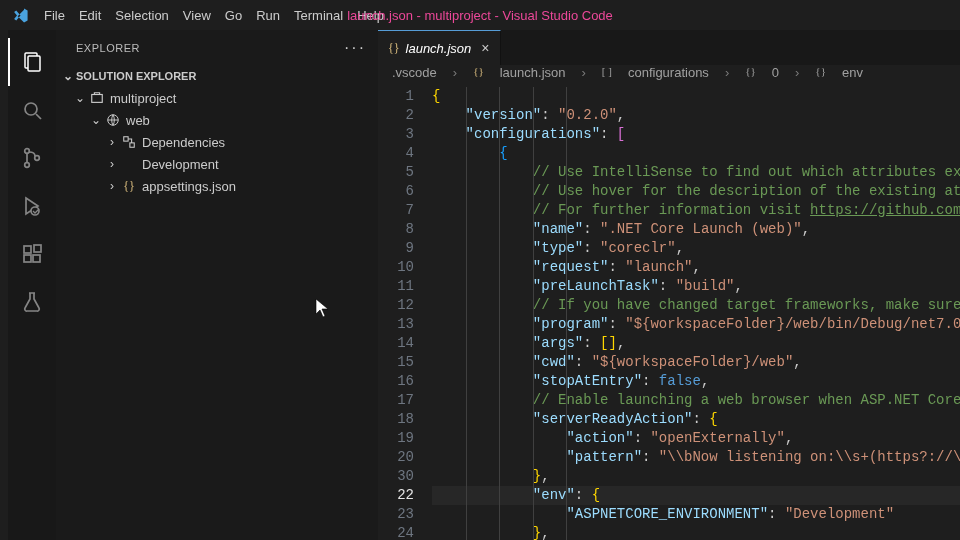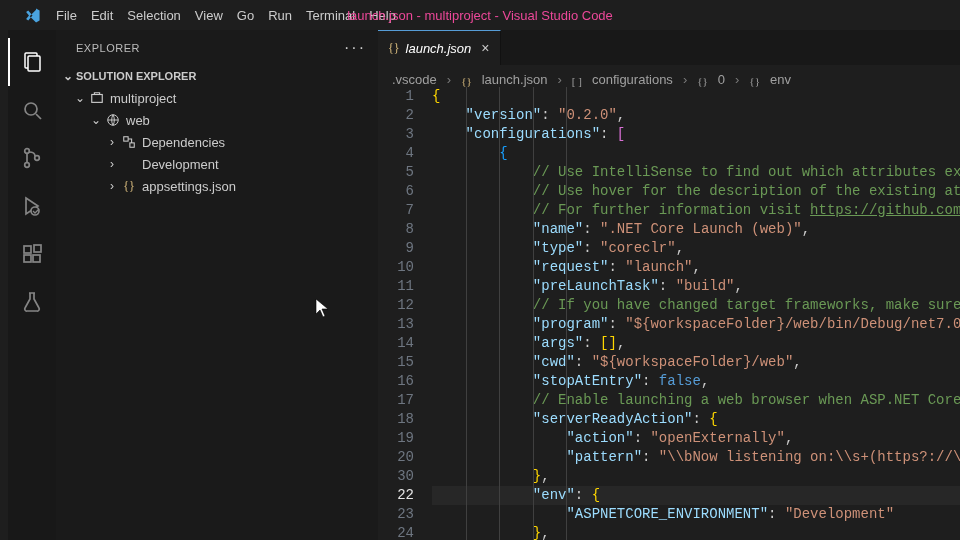--- a/index.html
+++ b/index.html
@@ -8,21 +8,21 @@
     background: #1e1e1e;
     font-family: "Segoe UI", Arial, sans-serif;
     font-size: 13px;
     color: #cccccc;
     overflow: hidden;
     position: relative;
   }
   
   .menubar {
     height: 30px; display: flex; align-items: center;
-    background: #1e1e1e; padding: 0 24px;
+    background: #1e1e1e; padding: 0 12px;
   }
   .vsc-logo {
     width: 17px; height: 17px; margin-right: 8px;
     display: inline-flex; align-items: center; justify-content: center;
   }
   .menubar .menu-item {
     padding: 0 7px; height: 100%; display: flex; align-items: center;
     color: #cccccc; cursor: pointer;
   }
   .menubar .title {
@@ -78,22 +78,22 @@
   }
   .tab {
     display: flex; align-items: center; padding: 0 10px;
     background: #1e1e1e; color: #ffffff; border-right: 1px solid #111;
     border-top: 1px solid #569cd6;
   }
   .tab .ficon { margin-right: 6px; }
   .tab .label { font-style: italic; margin-right: 10px; }
   .tab .close { color: #cccccc; cursor: pointer; font-size: 14px; }
   .breadcrumb {
-    height: 22px; display: flex; align-items: flex-end; padding-left: 14px;
-    font-size: 13px; color: #a0a0a0; gap: 6px;
+    height: 22px; display: flex; align-items: flex-start; padding-left: 14px;
+    font-size: 13px; color: #a0a0a0; gap: 12px;
   }
   .breadcrumb .sep { margin: 0 4px; color: #7a7a7a; }
   .breadcrumb .bicon { margin-right: 4px; }
   .code {
     flex: 1; display: flex; font-family: Consolas, "Courier New", monospace;
     font-size: 14px; line-height: 19px; overflow: hidden;
   }
   .gutter {
     width: 54px; text-align: right; color: #6e7681; padding-right: 18px;
     padding-top: 0; user-select: none;

